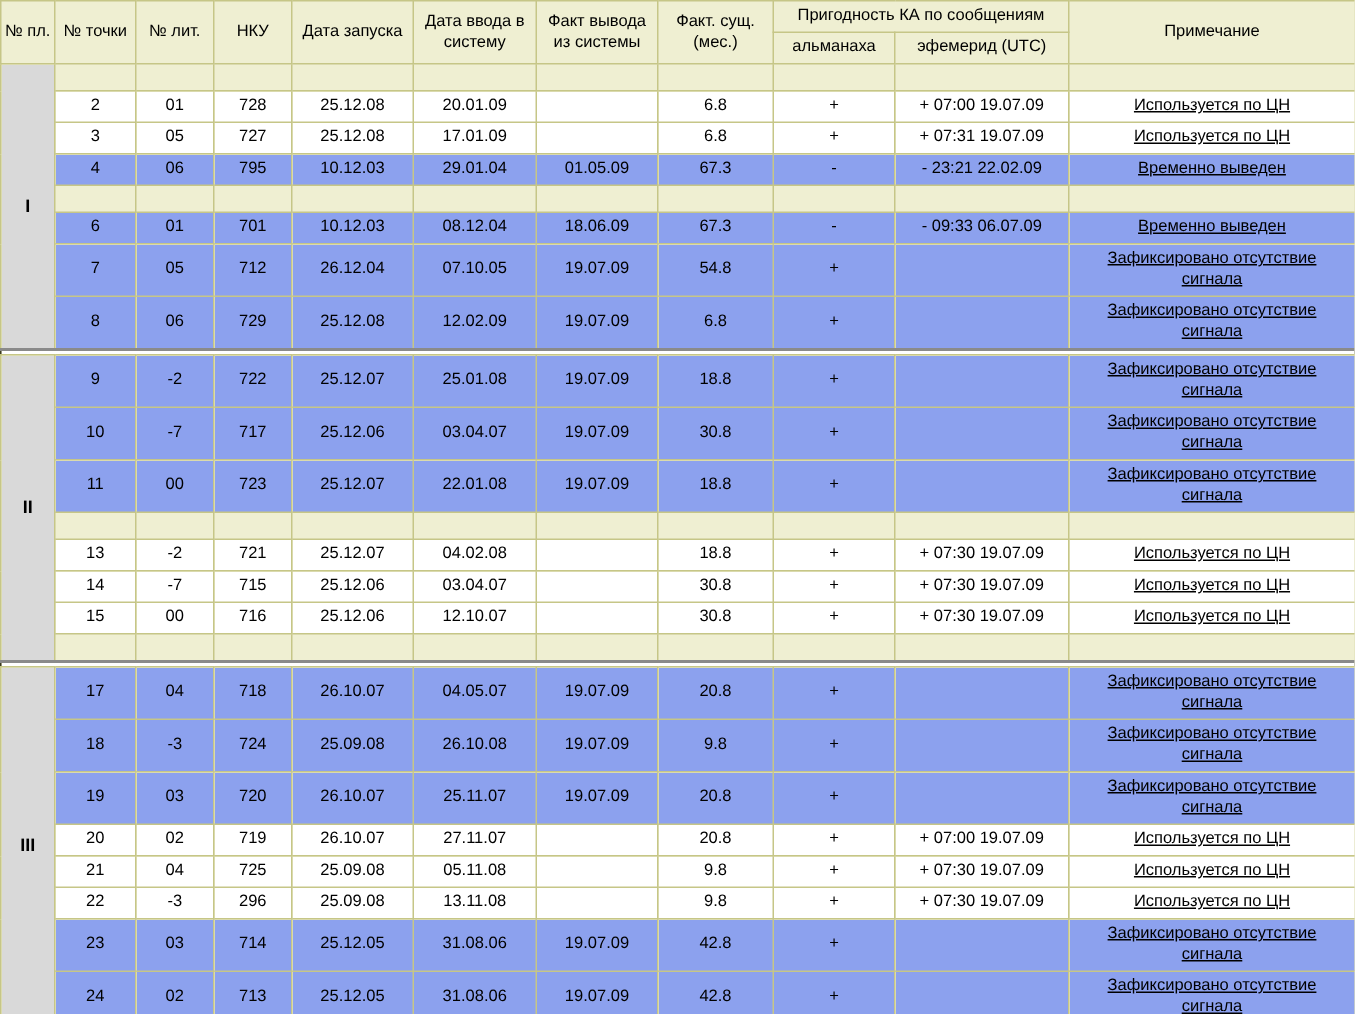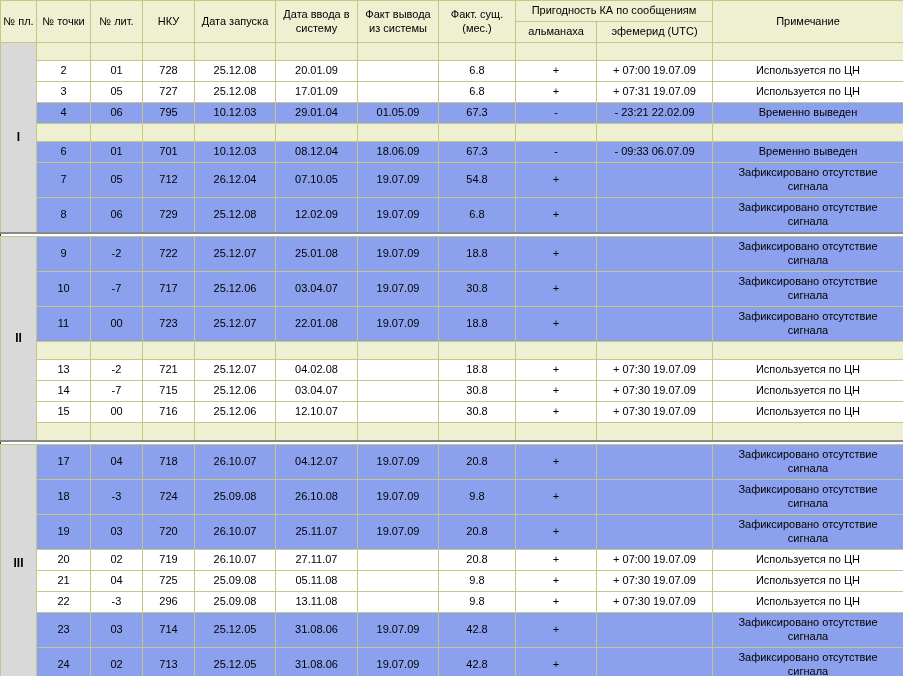--- a/index.html
+++ b/index.html
@@ -48,21 +48,21 @@
   }
   tr.sep td {
     height:2px;
     padding:0;
     background:#ffffff;
     border-left:none;
     border-right:none;
     border-top:2px solid var(--sepline);
     border-bottom:none;
   }
-  td.note-cell { padding:1px 4px; }
+  td.note-cell { padding:1px 4px;text-decoration:underline; }
 </style>
 </head>
 <body>
 
 <div class="screen">
   <table class="sat">
     <colgroup>
       <col style="width:36px">
         <col style="width:54px">
         <col style="width:52px">
@@ -293,21 +293,21 @@
         </tr>
         <tr class="sep">
           <td colspan="11"></td>
         </tr>
         <tr class="blue tall">
           <td rowspan="8" class="plane">III</td>
           <td>17</td>
           <td>04</td>
           <td>718</td>
           <td>26.10.07</td>
-          <td>04.12.07</td>
+          <td>04.05.07</td>
           <td>19.07.09</td>
           <td>20.8</td>
           <td>+</td>
           <td></td>
           <td class="note-cell">Зафиксировано отсутствие сигнала</td>
         </tr>
         <tr class="blue tall">
           <td>18</td>
           <td>-3</td>
           <td>724</td>

